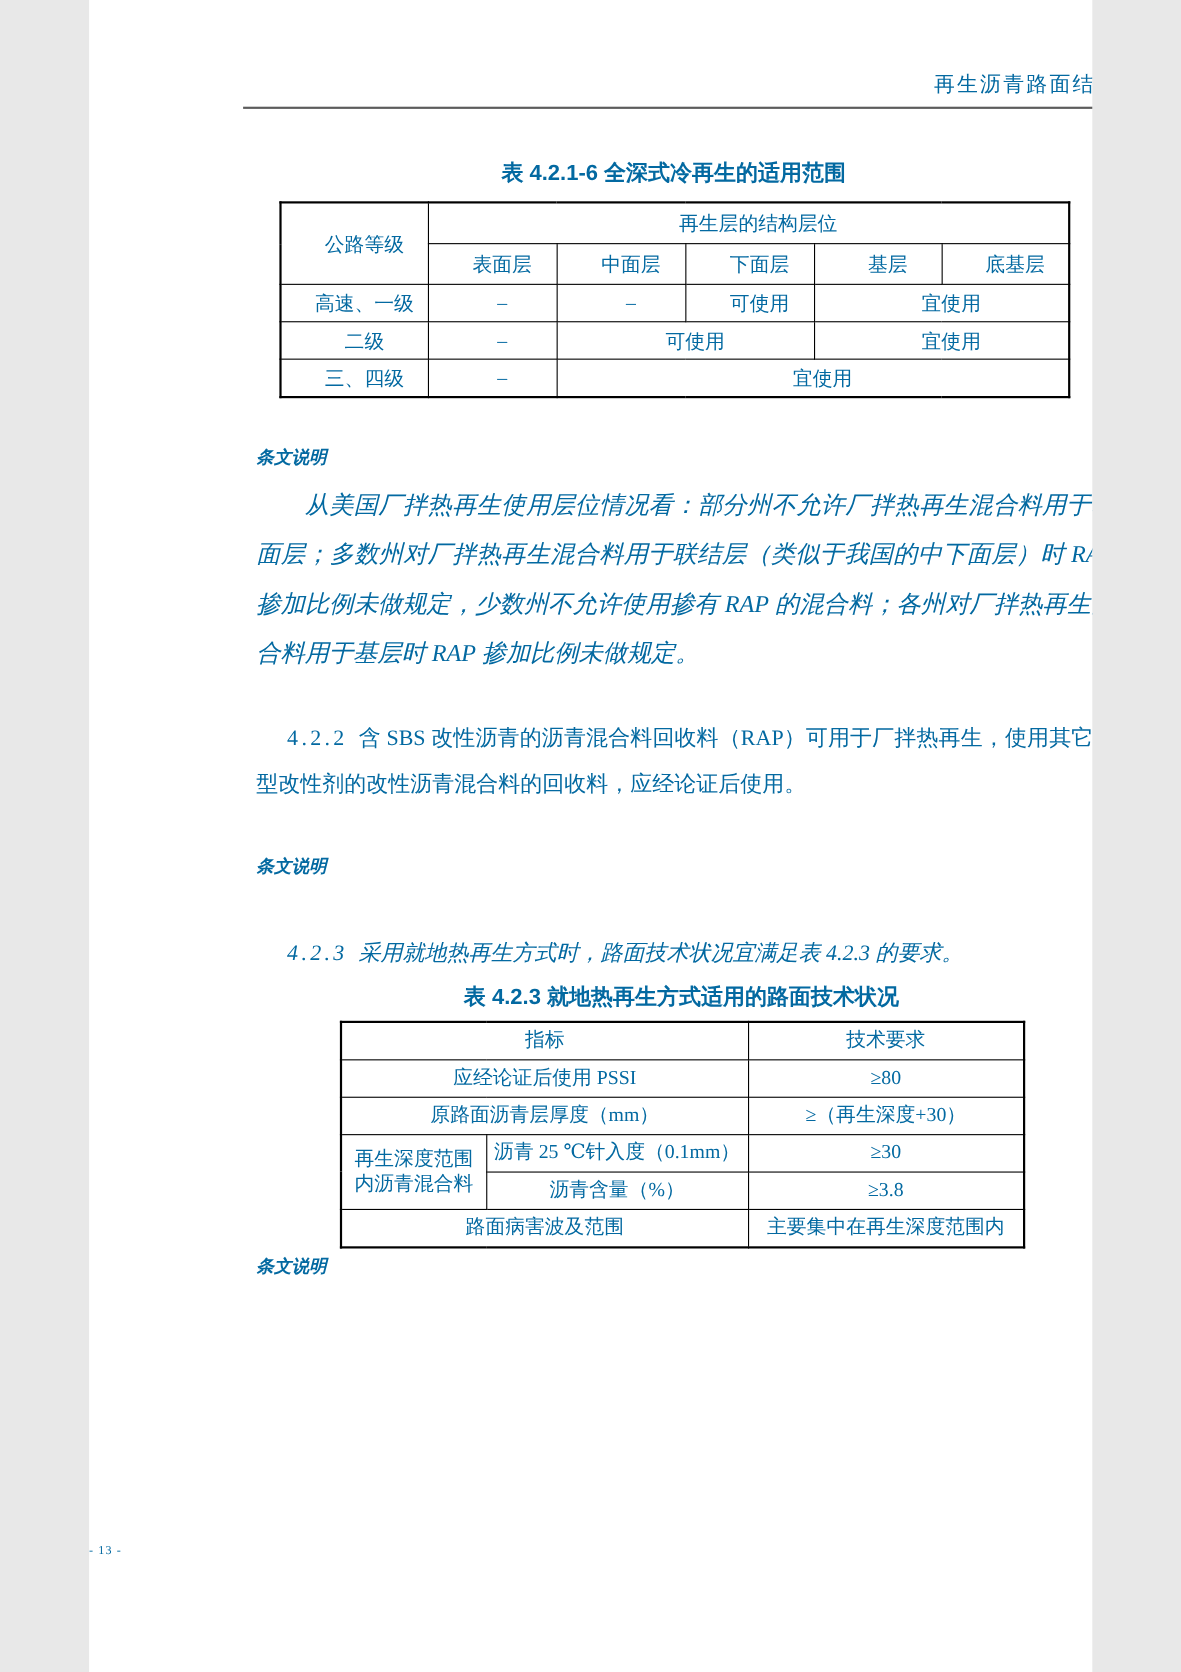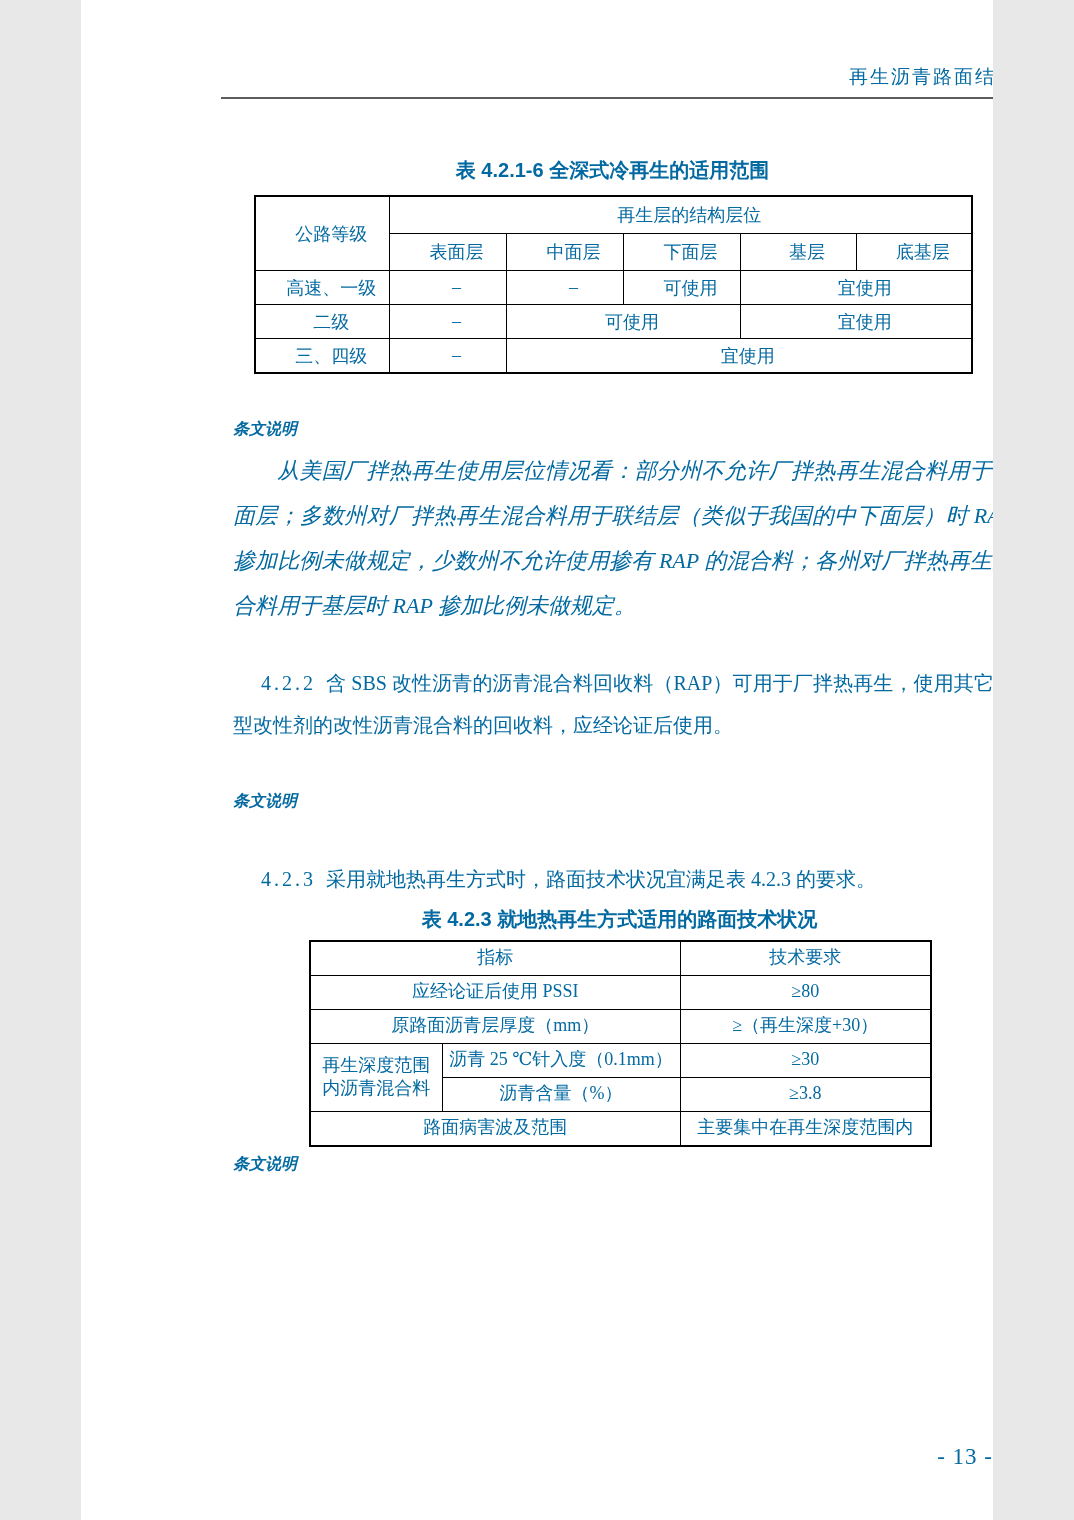--- a/index.html
+++ b/index.html
@@ -17,21 +17,21 @@
   .doc-header {
     position:absolute; left:140px; top:0;
     width:796px; height:99px;
     display:flex; justify-content:flex-end; align-items:flex-end;
     box-sizing:border-box; padding-bottom:7px;
     border-bottom:2px solid #5c5c5c;
     font-size:19px; letter-spacing:2px;
   }
 
   
-  .content { position:absolute; left:152px; top:101px; width:781px; }
+  .content { position:absolute; left:152px; top:89px; width:781px; }
 
   .table-caption {
     font-family:"Liberation Sans","DejaVu Sans",sans-serif;
     font-weight:bold; font-size:20px; line-height:1.3;
     text-align:center;
   }
   .caption-1 { width:717px; margin:56px 0 12px 21px; }
   .caption-2 { width:621px; margin:6px 0 8px 76px; }
 
   table { border-collapse:collapse; table-layout:fixed; border:2px solid #000; }
@@ -58,27 +58,27 @@
     font-size:22px; line-height:2.05;
     text-align:justify; text-indent:2em;
     margin:6px 0 0 0;
   }
   .kai-paragraph.single { text-align:left; }
   .clause {
     font-size:20px; line-height:2.1;
     text-align:justify; text-indent:1.4em;
     margin:34px 0 0 0;
   }
-  .clause-423 { margin-top:44px; }
+  .clause-423 { margin-top:44px;font-style:italic; }
   .clause .num { letter-spacing:3px; margin-right:10px;margin-top:42px; }
 
   
   .page-footer {
     position:absolute; left:0; top:1404px; width:100%;
-    text-align:right; font-size:23px; letter-spacing:1px;margin-top:40px;
+    text-align:left; font-size:11px; letter-spacing:1px;
   }
 </style>
 </head>
 <body>
 
 <div class="page">
 
   <div class="doc-header">
     <span>再生沥青路面结构</span>
   </div>

